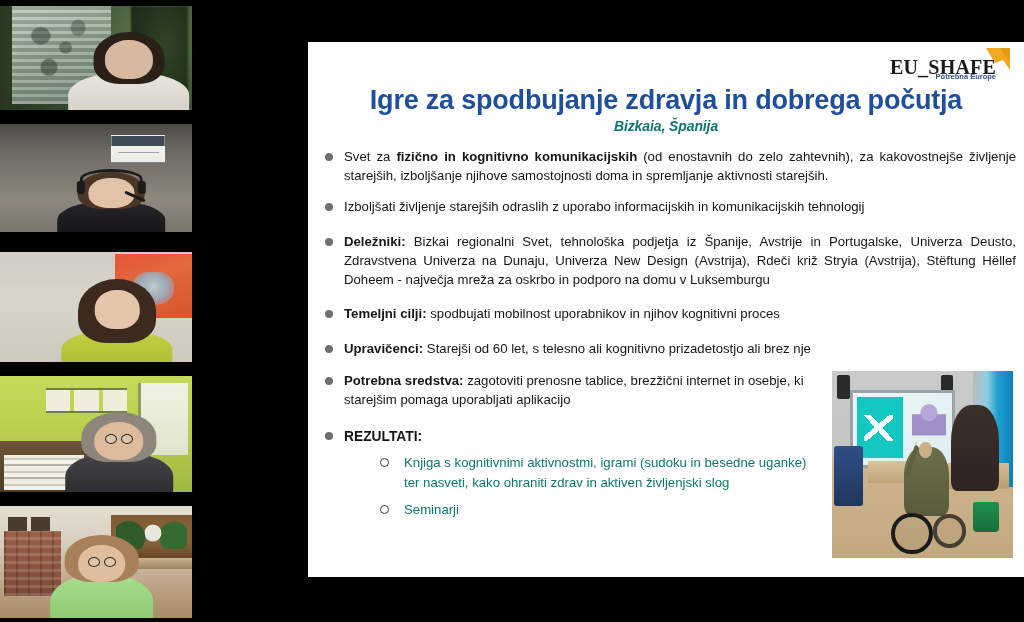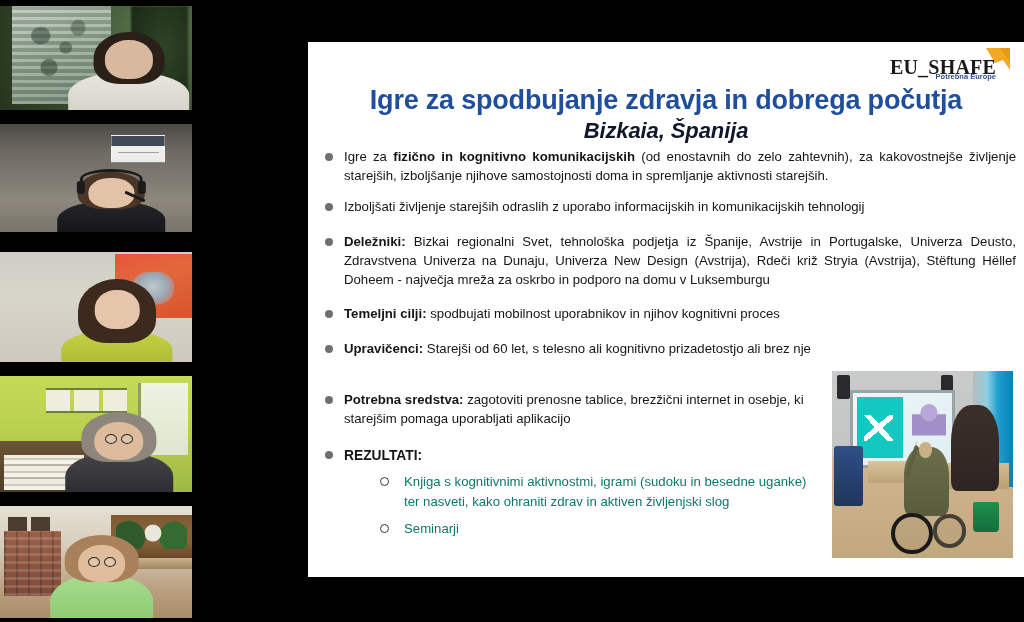--- a/index.html
+++ b/index.html
@@ -276,24 +276,24 @@
     color: #1F4E9C;
     letter-spacing: -0.2px;
     line-height: 1.1;
     padding: 0 16px;
   }
   #subtitle {
     position: absolute;
     left: 0; right: 0;
     top: 76px;
     text-align: center;
-    font-size: 22px;
+    font-size: 14px;
     font-weight: 700;
     font-style: italic;
-    color: #0f172a;
+    color: #0f766e;
     letter-spacing: -0.1px;
   }
 
   
   #body {
     position: absolute;
     left: 10px;
     top: 106px;
     right: 8px;
     bottom: 6px;
@@ -548,39 +548,39 @@
       <div class="logo-sub">Potrebna Europe</div>
     </div>
 
     <div id="title">Igre za spodbujanje zdravja in dobrega počutja</div>
     <div id="subtitle">Bizkaia, Španija</div>
 
     <div id="body">
 
       <div class="bullet">
         <span class="dot"></span>
-        <span>Igre za </span><b>fizično in kognitivno komunikacijskih</b><span> (od enostavnih do zelo zahtevnih), za kakovostnejše življenje starejših, izboljšanje njihove samostojnosti doma in spremljanje aktivnosti starejših.</span>
+        <span>Svet za </span><b>fizično in kognitivno komunikacijskih</b><span> (od enostavnih do zelo zahtevnih), za kakovostnejše življenje starejših, izboljšanje njihove samostojnosti doma in spremljanje aktivnosti starejših.</span>
       </div>
 
       <div class="bullet noj" style="margin-bottom:16px;">
         <span class="dot"></span>
         <span>Izboljšati življenje starejših odraslih z uporabo informacijskih in komunikacijskih tehnologij</span>
       </div>
 
       <div class="bullet" style="margin-bottom:16px;">
         <span class="dot"></span>
         <b>Deležniki:</b><span> Bizkai regionalni Svet, tehnološka podjetja iz Španije, Avstrije in Portugalske, Univerza Deusto, Zdravstvena Univerza na Dunaju, Univerza New Design (Avstrija), Rdeči križ Stryia (Avstrija), Stëftung Hëllef Doheem - največja mreža za oskrbo in podporo na domu v Luksemburgu</span>
       </div>
 
       <div class="bullet noj" style="margin-bottom:16px;">
         <span class="dot"></span>
         <b>Temeljni cilji:</b><span> spodbujati mobilnost uporabnikov in njihov kognitivni proces</span>
       </div>
 
-      <div class="bullet noj" style="margin-bottom:32px;">
+      <div class="bullet noj" style="margin-bottom:13px;">
         <span class="dot"></span>
         <b>Upravičenci:</b><span> Starejši od 60 let, s telesno ali kognitivno prizadetostjo ali brez nje</span>
       </div>
 
       <div class="bullet narrow" style="margin-bottom:18px;">
         <span class="dot"></span>
         <b>Potrebna sredstva:</b><span> zagotoviti prenosne tablice, brezžični internet in osebje, ki starejšim pomaga uporabljati aplikacijo</span>
       </div>
 
       <div class="bullet noj" style="margin-bottom:4px; font-size:13.8px;">

